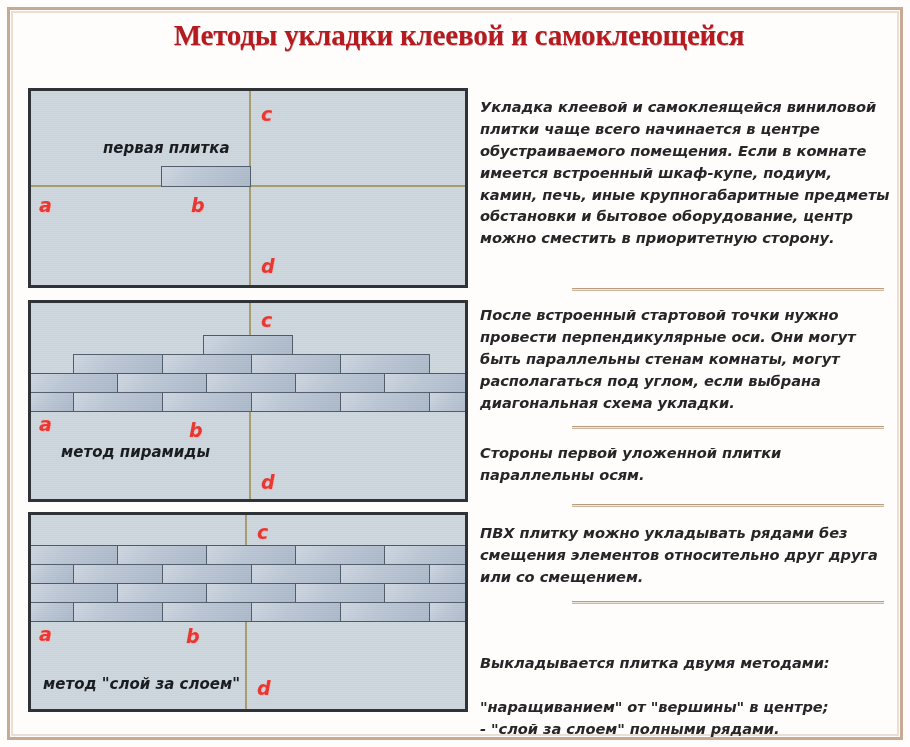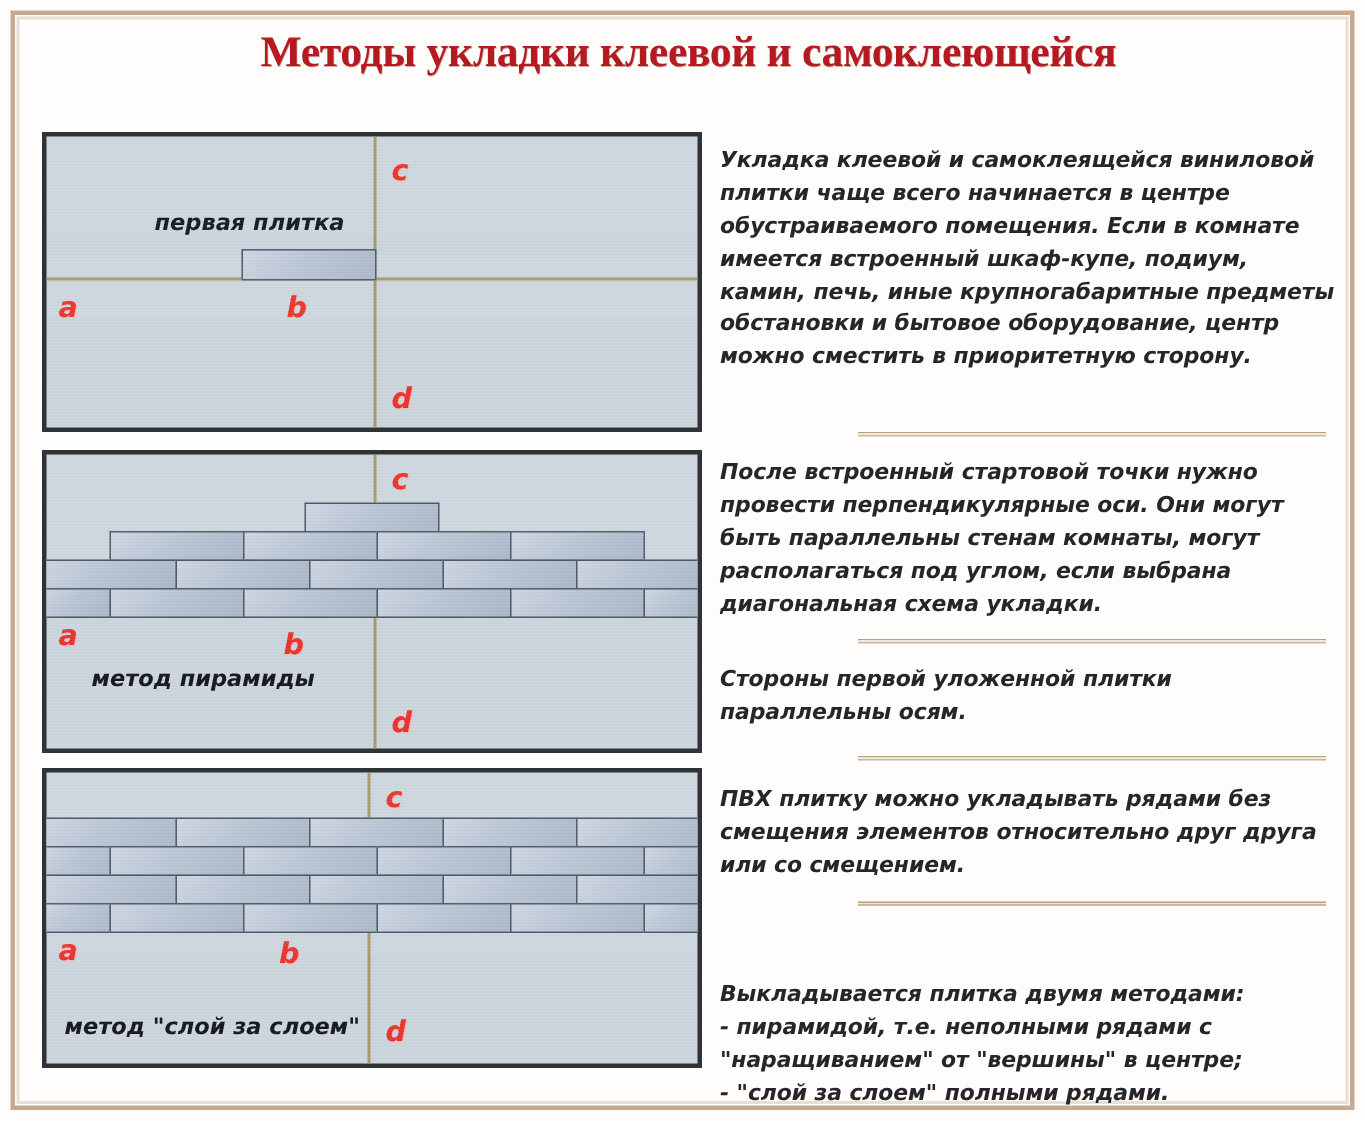--- a/index.html
+++ b/index.html
@@ -251,20 +251,20 @@
     <div class="para" style="top:442px;">Стороны первой уложенной плитки параллельны осям.</div>
 
     <div class="sep" style="top:504px;"></div>
 
     <div class="para" style="top:522px;">ПВХ плитку можно укладывать рядами без смещения элементов относительно друг друга или со смещением.</div>
 
     <div class="sep" style="top:601px;"></div>
 
     <div class="para" style="top:636px;margin-top:16px;">
       <span>Выкладывается плитка двумя методами:</span><br>
-      <span>- пирамидой, т.е. неполными рядами  с</span><br>
+      <br>
       <span>"наращиванием" от "вершины" в центре;</span><br>
       <span>- "слой за слоем" полными рядами.</span>
     </div>
 
   </div>
 
 </div>
 
 </body></html>

